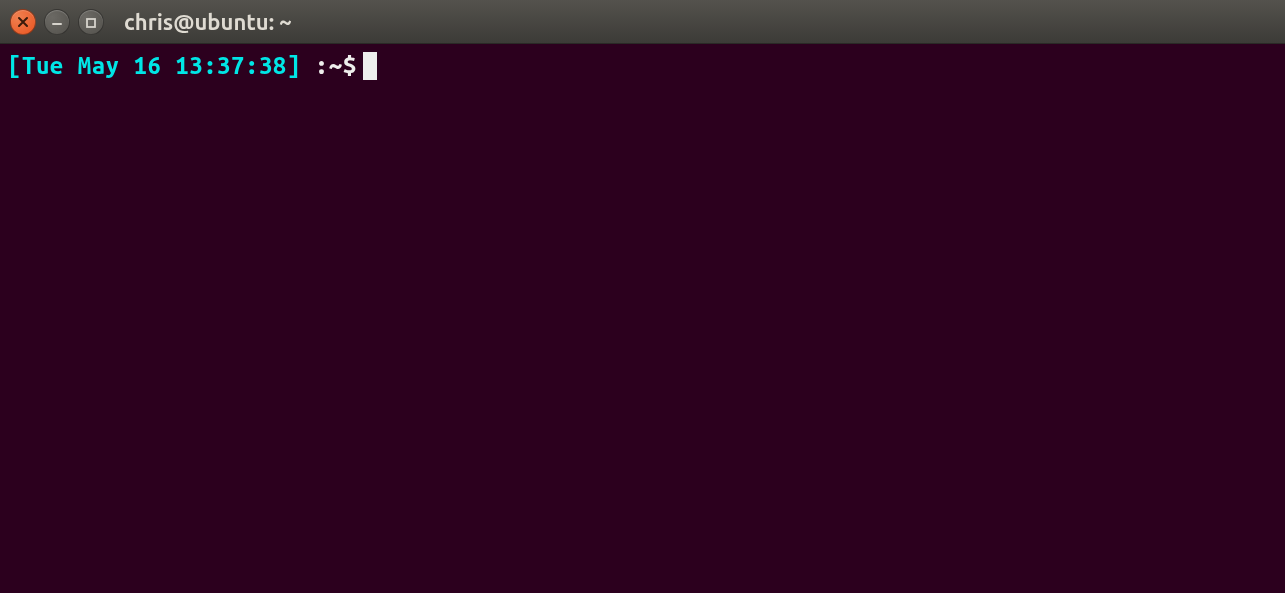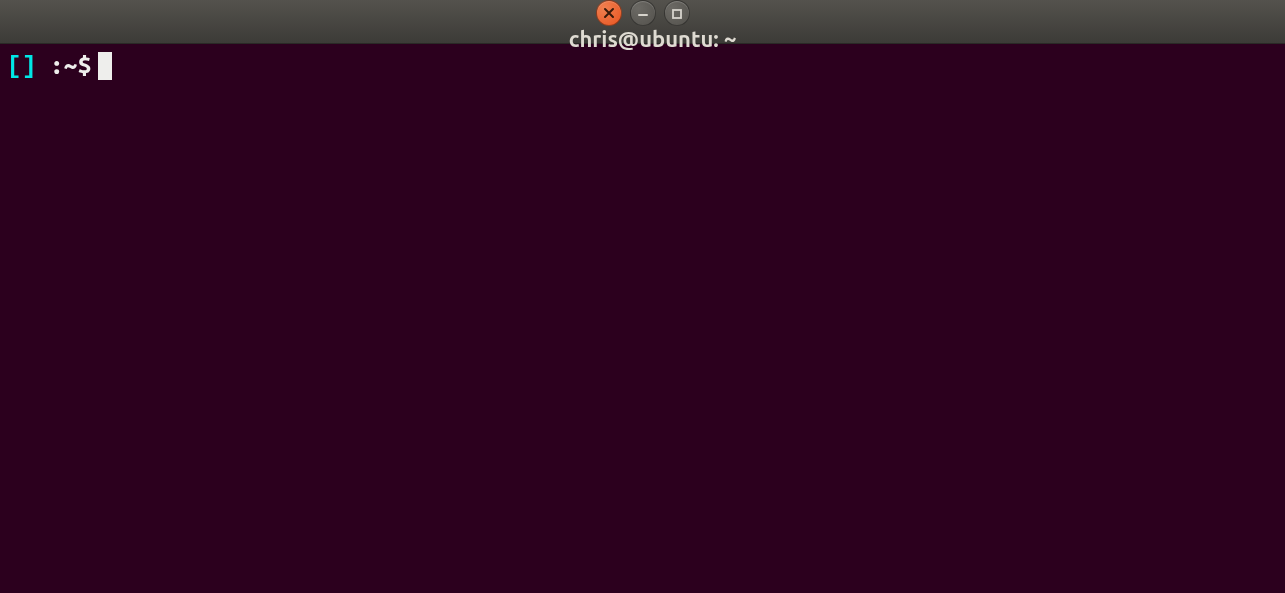--- a/index.html
+++ b/index.html
@@ -14,21 +14,20 @@
       font-family: 'Ubuntu Mono', 'DejaVu Sans Mono', monospace;
       overflow: hidden;
     }
     .titlebar {
       height: 44px;
       background: linear-gradient(to bottom, #54524d 0%, #3c3b37 100%);
       display: flex;
       align-items: center;
       padding: 0 10px;
       border-bottom: 1px solid #2a2926;
-      flex-direction: column;
     }
     .window-controls {
       display: flex;
       gap: 8px;
       align-items: center;
     }
     .window-btn {
       width: 26px;
       height: 26px;
       border-radius: 50%;
@@ -129,20 +128,21 @@
           </svg>
       </span>
     </div>
   </div>
   <div class="window-title">chris@ubuntu: ~</div>
 </div>
 
 <div class="terminal-body">
   <div class="prompt-line">
     <span class="timestamp">[</span>
+      <span class="timestamp">Tue May 16 13:37:38</span>
       <span class="timestamp">]</span>
       <span class="gap"></span>
       <span class="path-sep">:</span>
       <span class="path-sep">~</span>
       <span class="path-sep">$</span>
       <span class="cursor"></span>
   </div>
 </div>
 
 </body></html>

